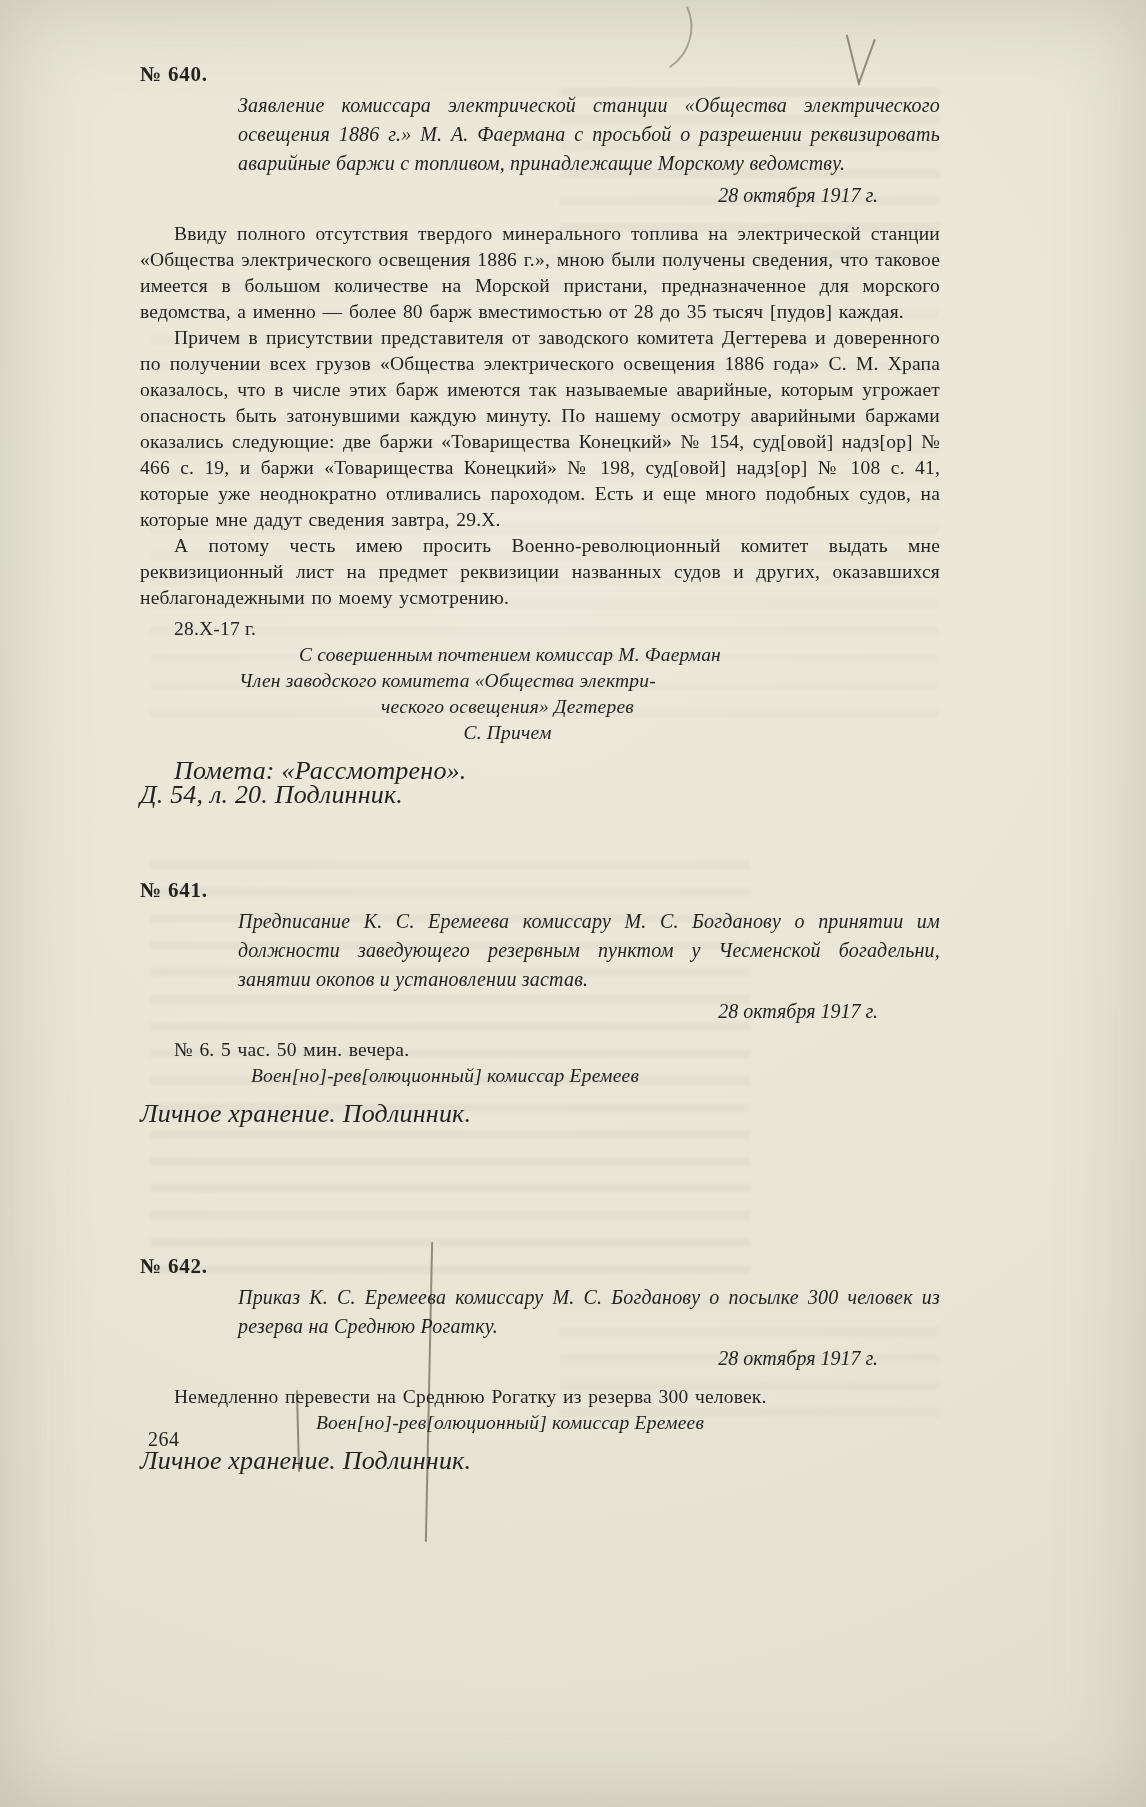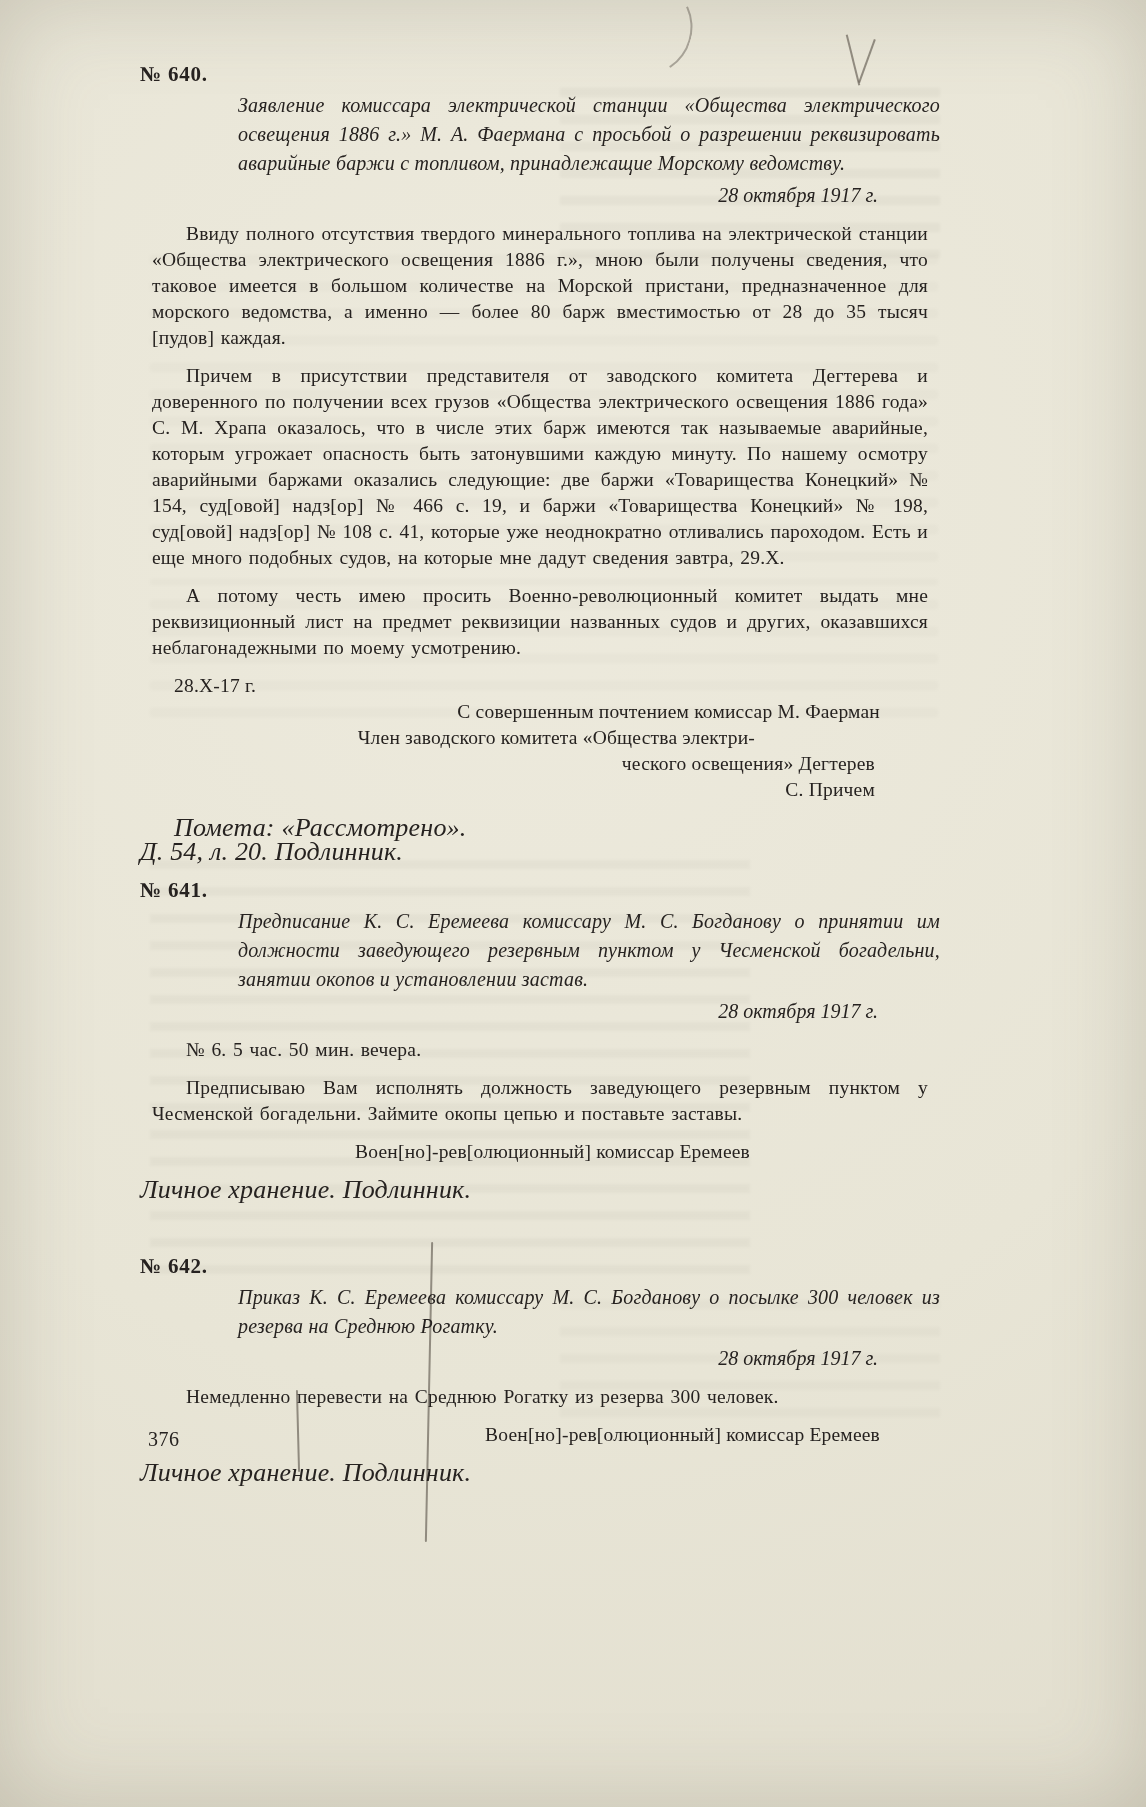--- a/index.html
+++ b/index.html
@@ -47,31 +47,31 @@
     font-size: 20px;
     text-align: right;
     padding-right: 62px;
     margin: 6px 0 14px 0;
   }
   .para {
     font-size: 19.5px;
     line-height: 26px;
     text-align: justify;
     text-indent: 34px;
-    margin: 12px;
+    margin: 0;
     word-spacing: 1.5px;
     letter-spacing: 0.2px;
   }
   .line {
     font-size: 19.5px;
     line-height: 26px;
     letter-spacing: 0.2px;
   }
   .date-line { margin-top: 5px; text-indent: 34px; }
-  .right { text-align: right; }
+  .right { text-align: center; font-style: italic; }
   .pr60  { padding-right: 60px; }
   .pr65  { padding-right: 65px; }
   .pr185 { padding-right: 185px; }
   .pr190 { padding-right: 190px; }
   .notes { margin-top: 13px; }
   .note {
     font-style: italic;
     font-size: 26px;
     line-height: 24px;
     letter-spacing: 0.2px;
@@ -149,33 +149,32 @@
       <div class="note note-indent">Помета: «Рассмотрено».</div>
       <div class="note">Д. 54, л. 20. Подлинник.</div>
     </div>
   </section>
 
   <section class="doc doc-641">
     <div class="doc-number">№ 641.</div>
     <div class="doc-summary">Предписание К. С. Еремеева комиссару М. С. Богданову о принятии им должности заведующего резервным пунктом у Чесменской богадельни, занятии окопов и установлении застав.</div>
     <div class="doc-date">28 октября 1917 г.</div>
     <p class="para">№ 6. 5 час. 50 мин. вечера.</p>
-    <p class="para">Предписываю Вам исполнять должность заведующего резервным пунктом у Чесменской богадельни. Займите окопы цепью и поставьте заставы.</p>
     <div class="line right pr190">Воен[но]-рев[олюционный] комиссар Еремеев</div>
     <div class="notes">
       <div class="note">Личное хранение. Подлинник.</div>
     </div>
   </section>
 
   <section class="doc doc-642">
     <div class="doc-number">№ 642.</div>
     <div class="doc-summary">Приказ К. С. Еремеева комиссару М. С. Богданову о посылке 300 человек из резерва на Среднюю Рогатку.</div>
     <div class="doc-date">28 октября 1917 г.</div>
     <p class="para">Немедленно перевести на Среднюю Рогатку из резерва 300 человек.</p>
     <div class="line right pr60">Воен[но]-рев[олюционный] комиссар Еремеев</div>
     <div class="notes">
       <div class="note">Личное хранение. Подлинник.</div>
     </div>
   </section>
 
-  <div class="page-number">376</div>
+  <div class="page-number">264</div>
 
 </div>
 
 </body></html>

